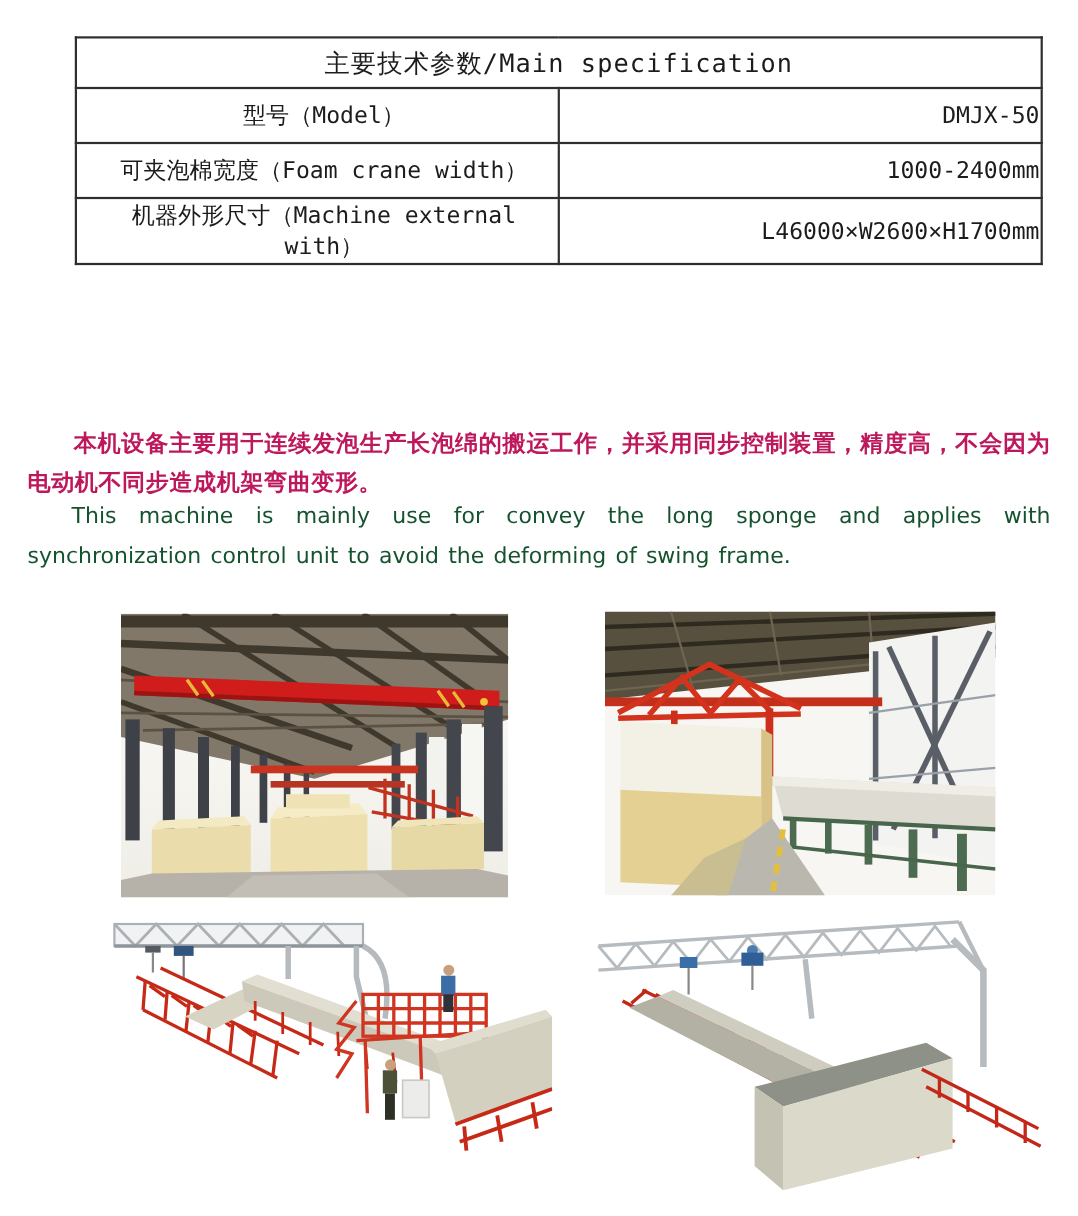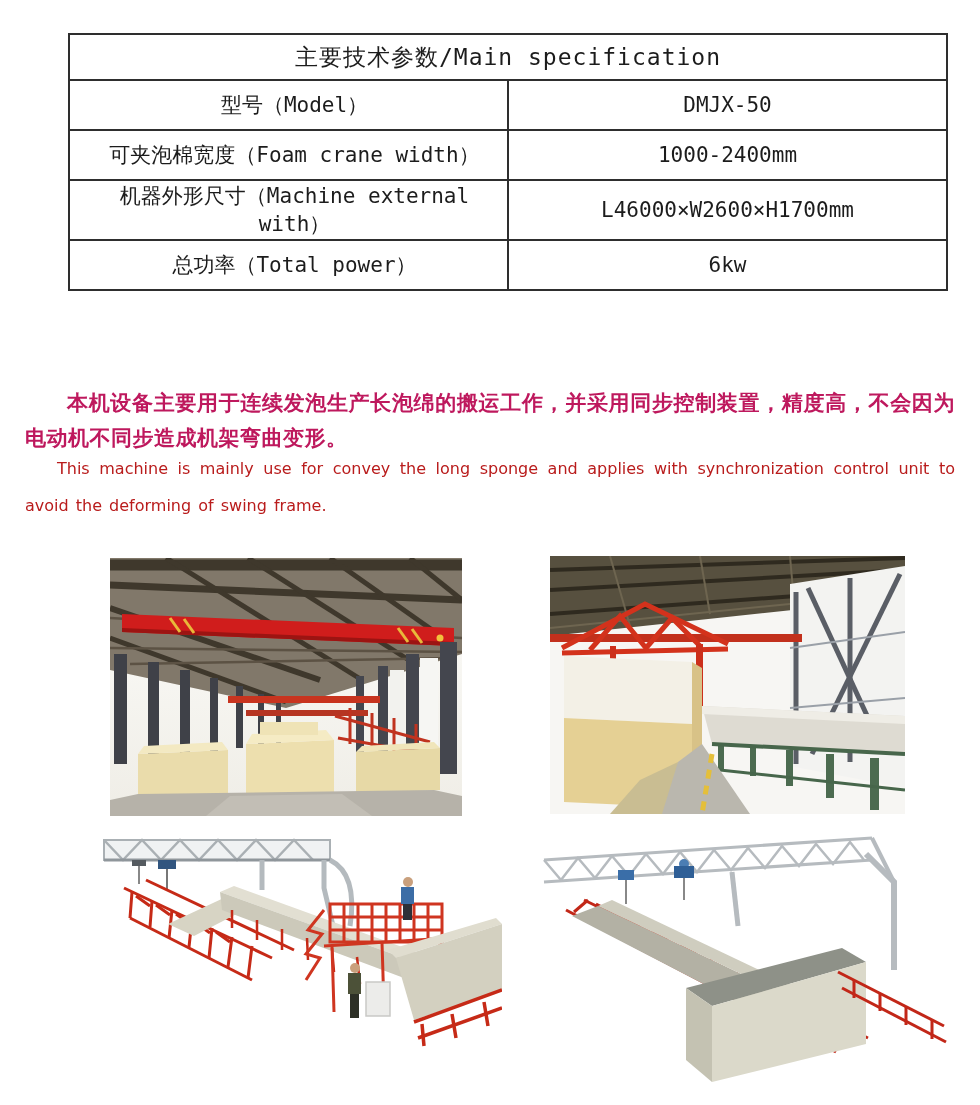--- a/index.html
+++ b/index.html
@@ -21,32 +21,32 @@
     border:2px solid #2e2e2e;
     font-weight:normal;
   }
   table.spec th{
     height:42px;font-size:23px;text-align:center;letter-spacing:1px;
   }
   table.spec td{
     height:46px;font-size:21px;
   }
   td.lbl{width:515px;text-align:center;padding-left:13px;}
-  td.val{text-align:center;margin-left:46px;}
+  td.val{text-align:right;margin-left:46px;}
   
   .para{
     position:absolute;left:25px;width:930px;margin:0;
     text-align:justify;text-indent:2em;
   }
   .para.zh{
     top:386px;font-size:21px;line-height:35px;color:#be185d;
     font-weight:bold;letter-spacing:0.5px;
   }
   .para.en{
-    top:450px;font-size:16px;line-height:37px;color:#b91c1c;
+    top:450px;font-size:20px;line-height:37px;color:#14532d;
     word-spacing:2px;
   }
   
   .img{position:absolute;line-height:0;}
   .img svg{display:block;}
   .photo1{left:110px;top:558px;}
   .photo2{left:550px;top:556px;}
   .render1{left:72px;top:830px;}
   .render2{left:536px;top:828px;}
 </style>
@@ -67,24 +67,20 @@
         <td class="val">DMJX-50</td>
       </tr>
       <tr>
         <td class="lbl">可夹泡棉宽度（Foam crane width）</td>
         <td class="val">1000-2400mm</td>
       </tr>
       <tr>
         <td class="lbl">机器外形尺寸（Machine external with）</td>
         <td class="val">L46000×W2600×H1700mm</td>
       </tr>
-      <tr>
-        <td class="lbl">总功率（Total power）</td>
-        <td class="val">6kw</td>
-      </tr>
     </tbody>
   </table>
 
   <p class="para zh">本机设备主要用于连续发泡生产长泡绵的搬运工作，并采用同步控制装置，精度高，不会因为电动机不同步造成机架弯曲变形。</p>
   <p class="para en">This machine is mainly use for convey the long sponge and applies with synchronization control unit to avoid the deforming of swing frame.</p>
 
   <div class="img photo1" aria-label="factory-overhead-crane-photo">
     <svg viewBox="0 0 352 258" width="352" height="258">
       <defs>
         <linearGradient id="p1sky" x1="0" y1="0" x2="0" y2="1">

